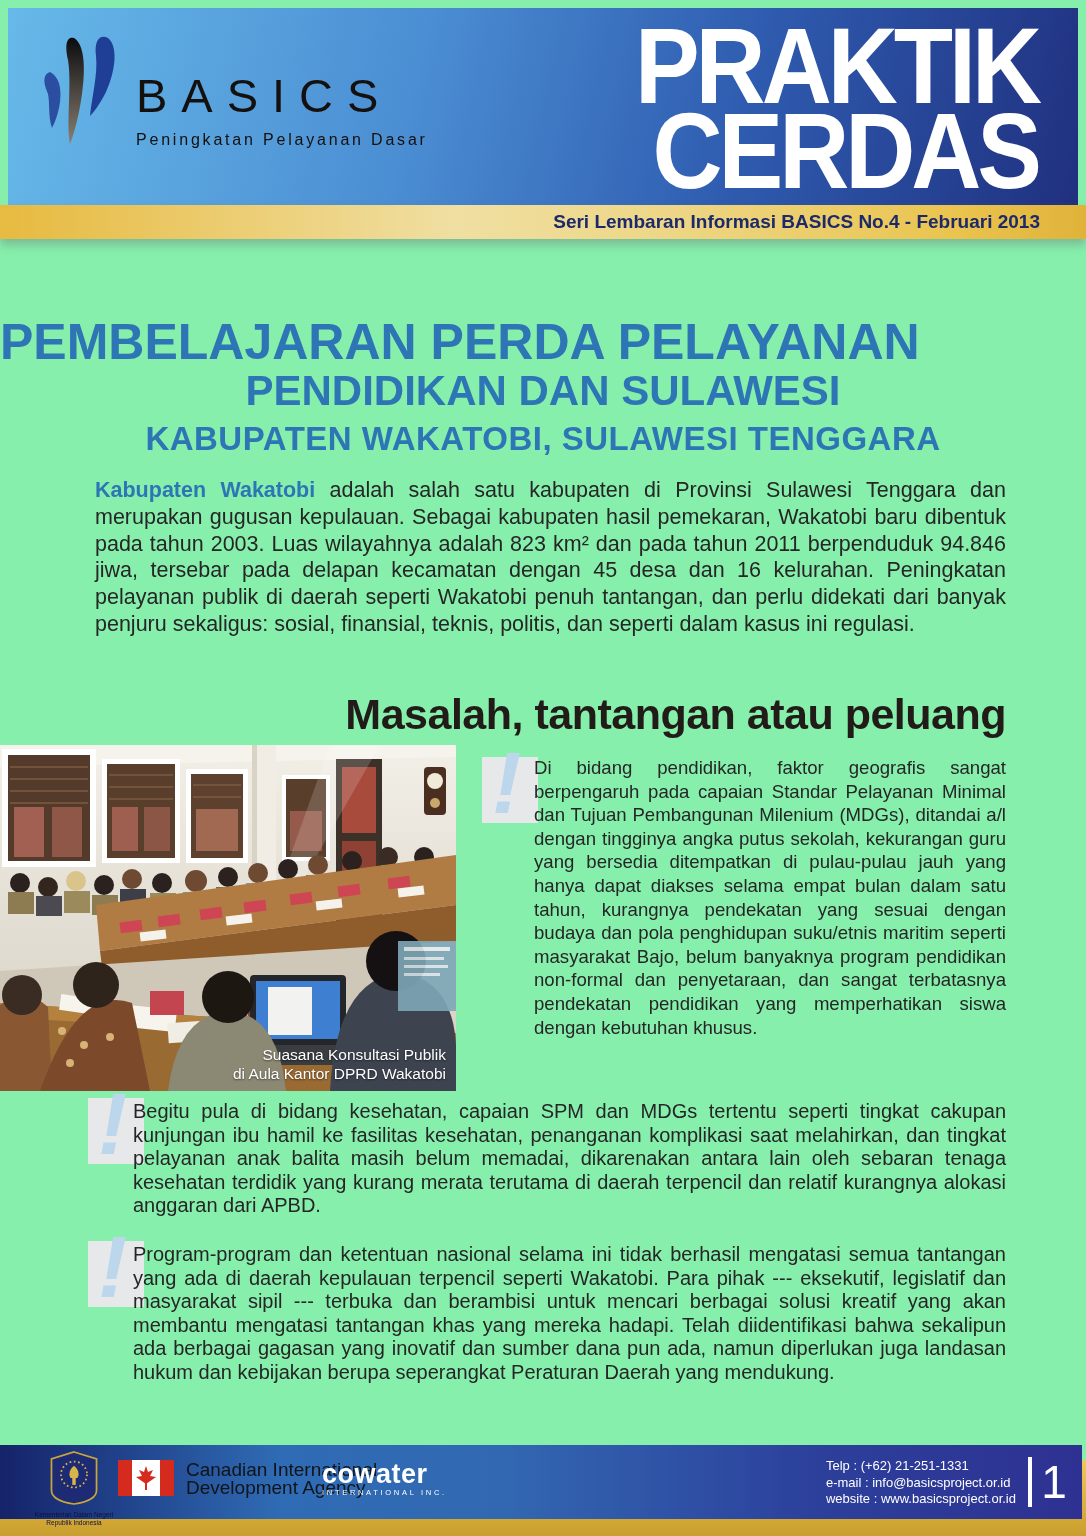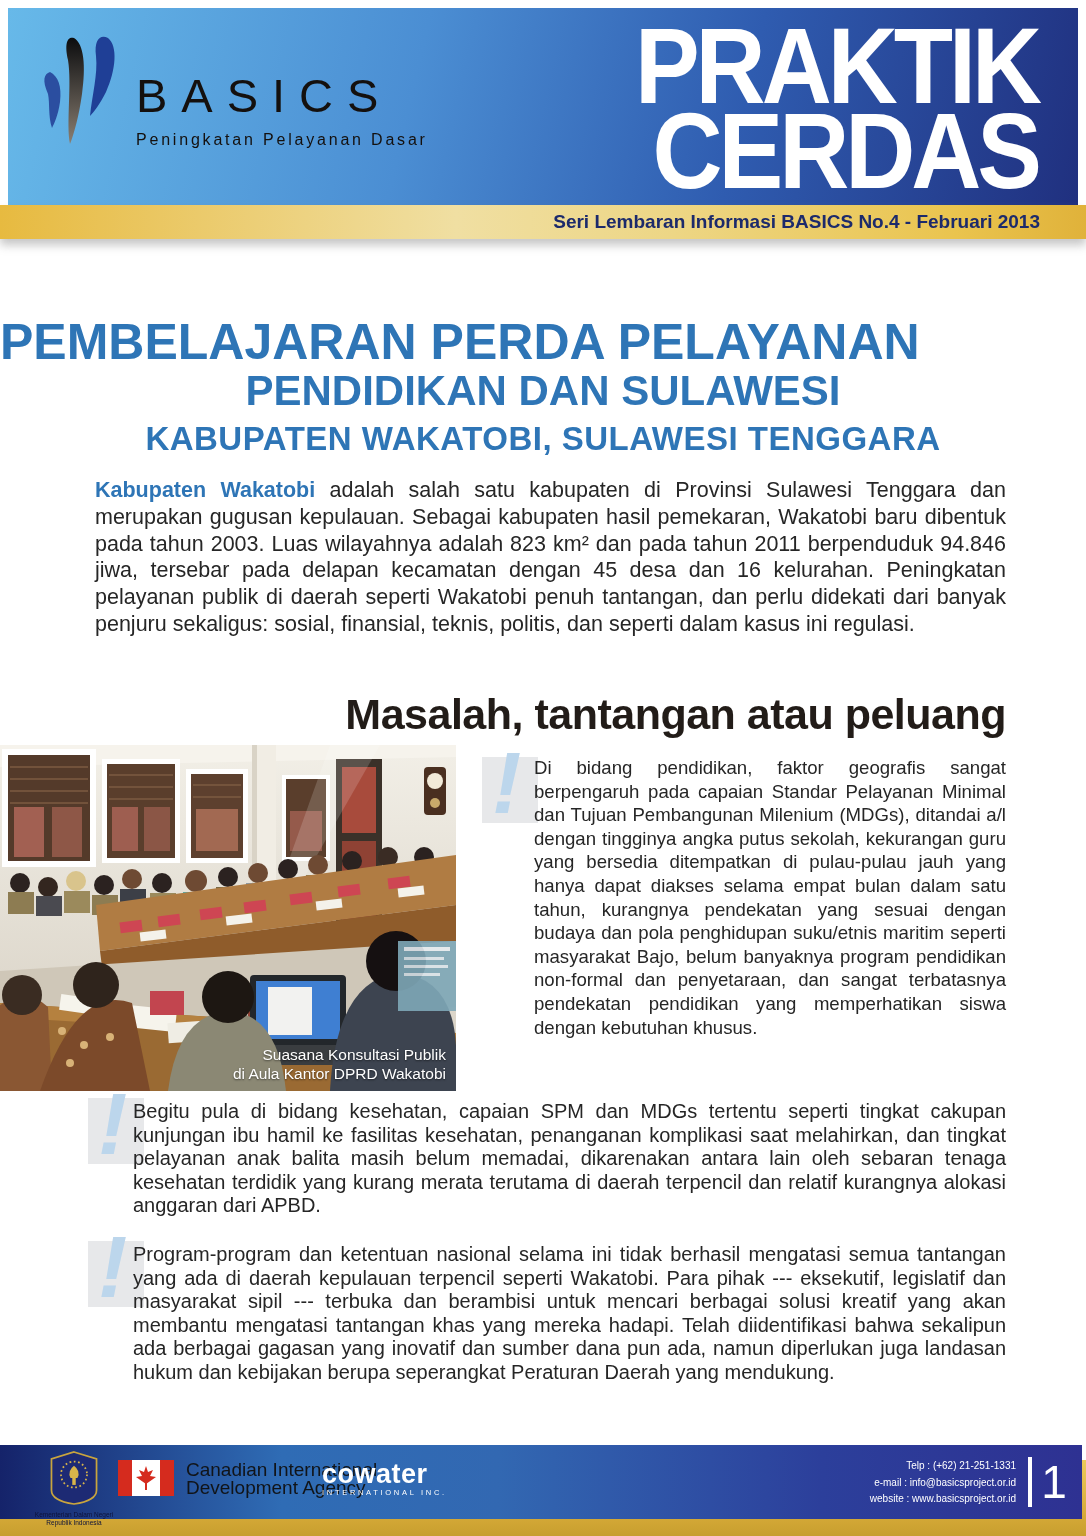--- a/index.html
+++ b/index.html
@@ -1,19 +1,19 @@
 <!DOCTYPE html>
 <html><head>
 <meta charset="utf-8">
 <style>
   * { margin:0; padding:0; box-sizing:border-box; }
   html,body { background:#9aa0a6; }
   .page {
     position:relative; width:1086px; height:1536px; margin:0 auto;
-    background:#ffffff; overflow:hidden;
+    background:#86efac; overflow:hidden;
     font-family:"Liberation Sans", sans-serif; color:#262626;
   }
   
   .header {
     position:absolute; top:8px; left:8px; right:8px; height:197px;
     background:linear-gradient(103deg,#67b9e9 0%, #4b8ed3 38%, #2f5cb0 68%, #20307f 100%);
   }
   .logo { position:absolute; top:24px; left:26px; display:flex; align-items:flex-start; }
   .logo-leaves { width:96px; height:150px; }
   .logo-textblock { margin-top:40px; margin-left:6px; }
@@ -99,22 +99,22 @@
   .ministry { position:absolute; left:26px; top:5px; width:96px; text-align:center; }
   .ministry-caption { margin-top:1px; font-size:6.5px; line-height:7.5px; color:#0d123a; }
   .canada-flag { position:absolute; left:118px; top:15px; width:56px; height:36px; }
   .cida-label {
     position:absolute; left:186px; top:16px; font-size:19px; line-height:18px; color:#111418;
   }
   .cowater { position:absolute; left:322px; top:16px; color:#ffffff; }
   .cowater-name { font-size:27px; font-weight:bold; letter-spacing:.5px; line-height:26px; }
   .cowater-sub { font-size:7.5px; letter-spacing:2.7px; margin-top:1px; }
   .contact {
-    position:absolute; right:66px; top:13px; text-align:right; color:#ffffff;
-    font-size:10px; line-height:16.5px;
+    position:absolute; right:66px; top:13px; color:#ffffff;
+    font-size:13px; line-height:16.5px;
   }
   .footer-divider { position:absolute; right:50px; top:12px; width:4px; height:50px; background:#ffffff; }
   .page-number {
     position:absolute; right:8px; top:8px; width:40px; text-align:center;
     color:#ffffff; font-size:46px; line-height:58px; font-weight:500;
   }
 </style>
 </head>
 <body>
 

